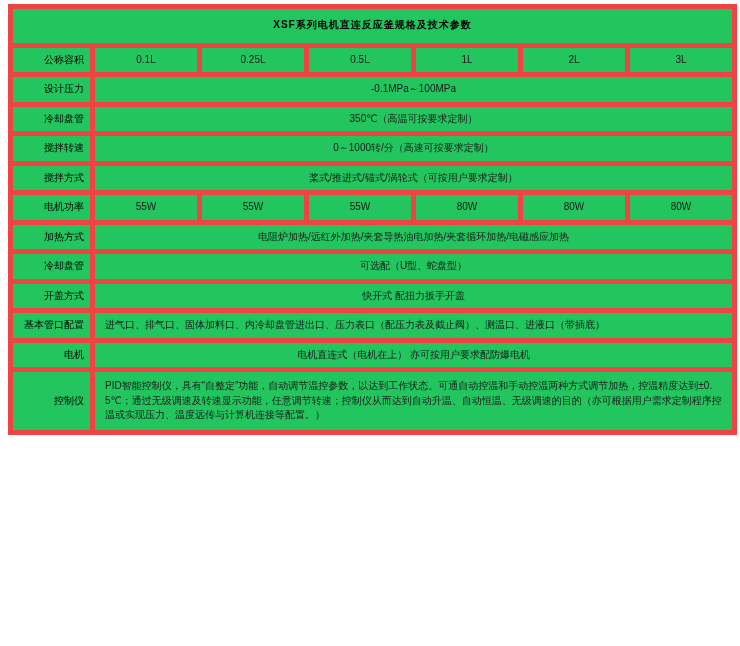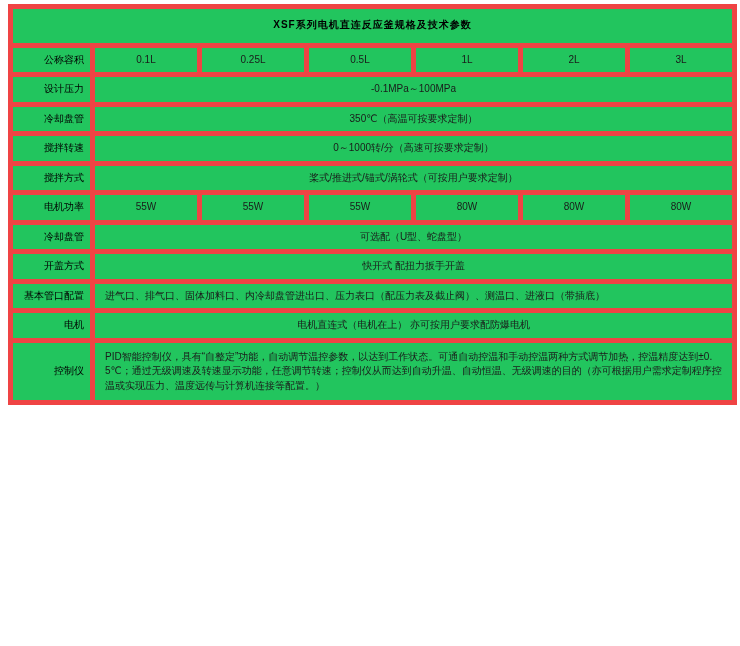--- a/index.html
+++ b/index.html
@@ -127,20 +127,24 @@
       <tr>
         <td class="label">电机功率</td>
         <td class="ctr">55W</td>
         <td class="ctr">55W</td>
         <td class="ctr">55W</td>
         <td class="ctr">80W</td>
         <td class="ctr">80W</td>
         <td class="ctr">80W</td>
       </tr>
 
+      <tr>
+        <td class="label">加热方式</td>
+        <td class="ctr" colspan="6">电阻炉加热/远红外加热/夹套导热油电加热/夹套循环加热/电磁感应加热</td>
+      </tr>
 
 
       <tr>
         <td class="label">冷却盘管</td>
         <td class="ctr" colspan="6">可选配（U型、蛇盘型）</td>
       </tr>
 
       <tr>
         <td class="label">开盖方式</td>
         <td class="ctr" colspan="6">快开式 配扭力扳手开盖</td>

